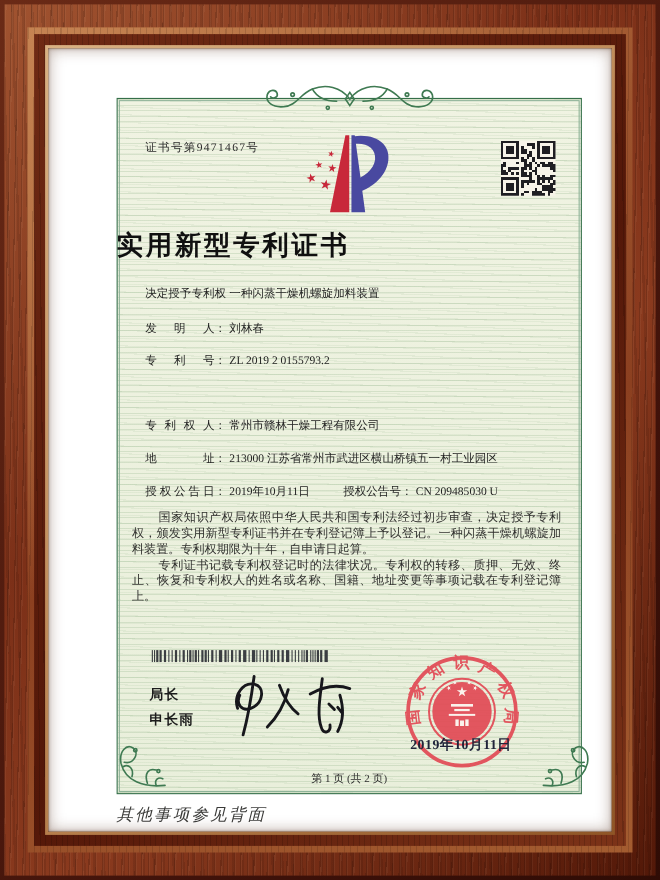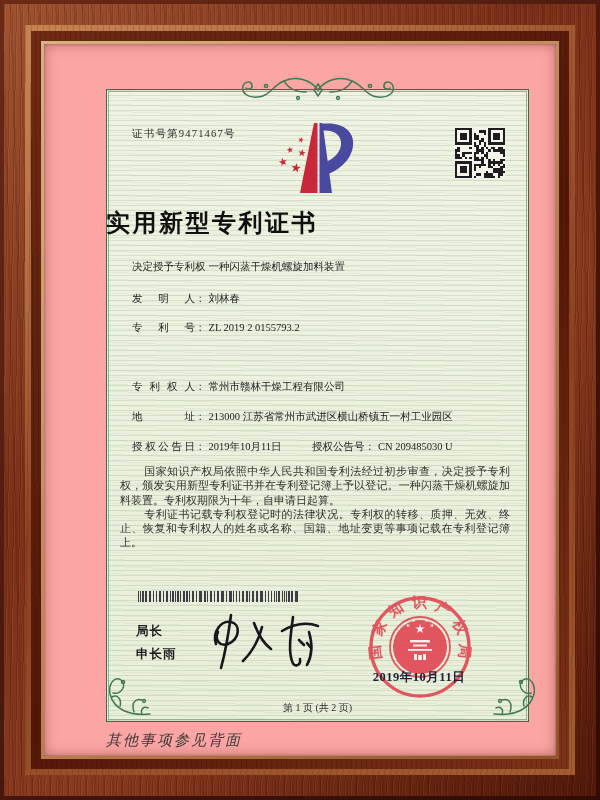--- a/index.html
+++ b/index.html
@@ -16,21 +16,21 @@
       linear-gradient(135deg,#a05330 0%,#7c3018 38%,#8a3a1e 62%,#521808 100%);}
   .r3{inset:25px;background:
       repeating-linear-gradient(90.5deg,rgba(40,10,2,.15) 0 1px,rgba(0,0,0,0) 1px 6px),
       linear-gradient(135deg,#c58352 0%,#94492500 40%),
       linear-gradient(160deg,#b06a3c,#8c4020 55%,#a35c30);}
   .r4{inset:31px;background:
       repeating-linear-gradient(89.5deg,rgba(25,6,0,.18) 0 1px,rgba(0,0,0,0) 1px 5px),
       linear-gradient(135deg,#6f2a14,#531708 55%,#7c3318);}
   .r5{inset:41px;background:linear-gradient(135deg,#d9b183,#b57d4a 60%,#8f5526);}
   
-  .paper{inset:44px;background:#fca5a5;
+  .paper{inset:44px;background:#ffffff;
     box-shadow:inset 0 0 14px rgba(70,30,8,.38), inset 0 0 3px rgba(60,25,5,.45);}
   
   .gborder{left:62px;top:45px;width:423px;height:633px;
     border:1.6px solid #356f49;
     background:
       repeating-linear-gradient(0deg,rgba(110,155,105,.20) 0 1px,rgba(0,0,0,0) 1px 5px),
       repeating-linear-gradient(2deg,rgba(120,165,115,.10) 0 1px,rgba(0,0,0,0) 1px 7px),
       linear-gradient(#f0f3e2,#e9efdb);}
   .gborder-in{position:absolute;inset:1.2px;border:1px solid #8fb399;}
   .green-stroke{stroke:#3f7a52;fill:none;stroke-width:1.5;stroke-linecap:round;}

